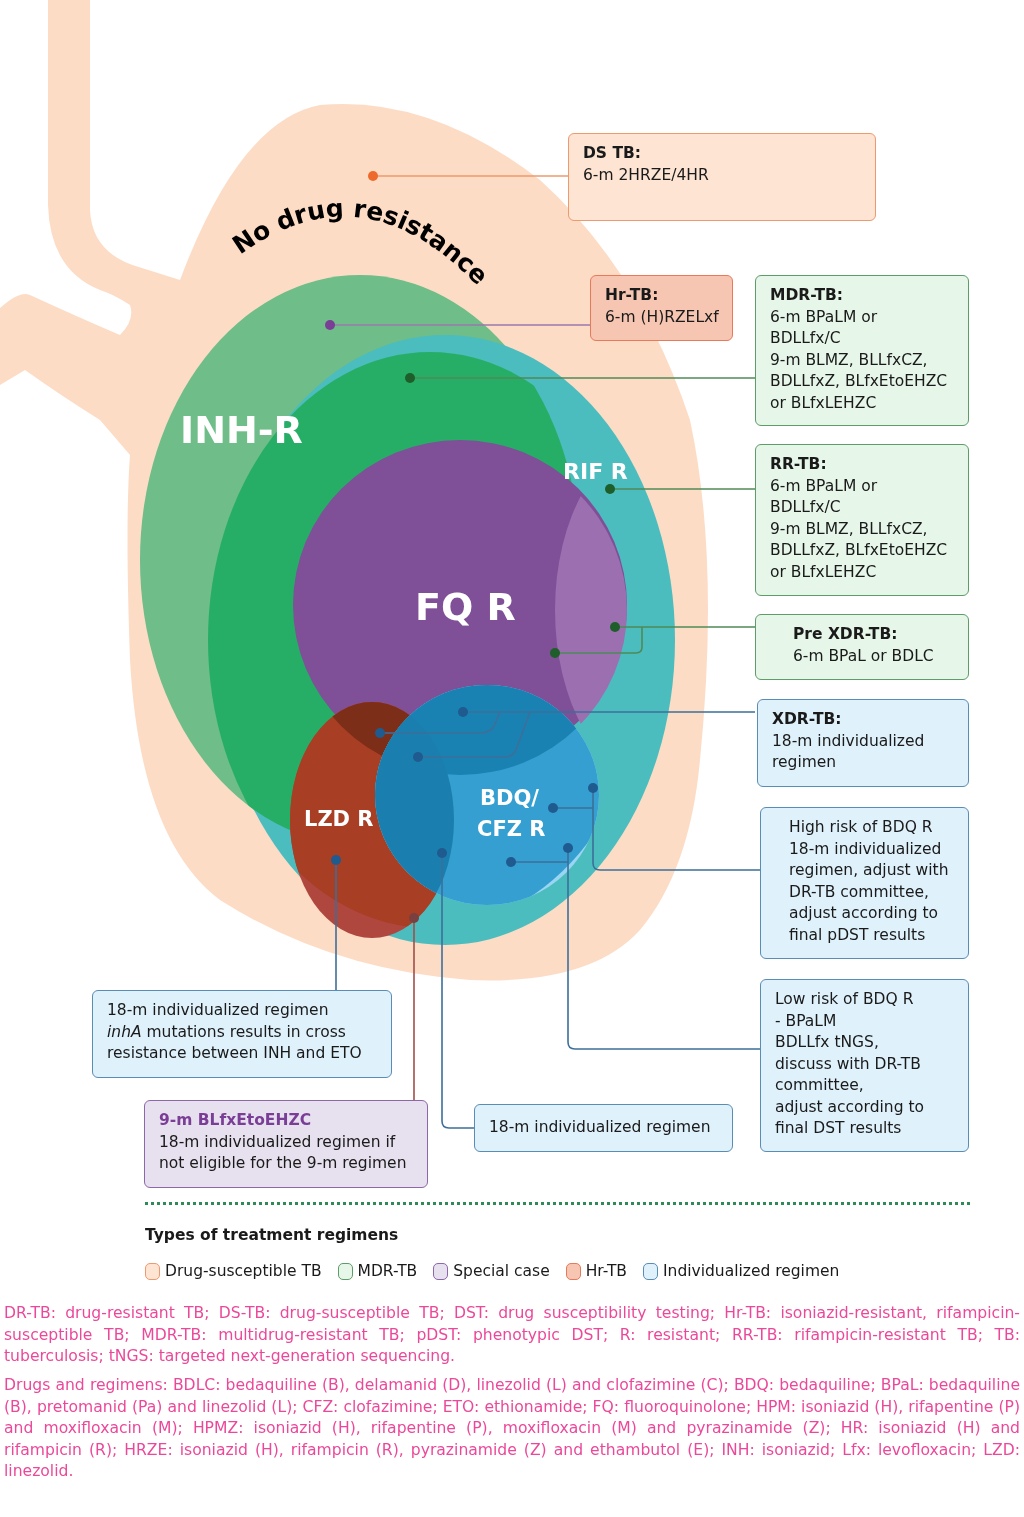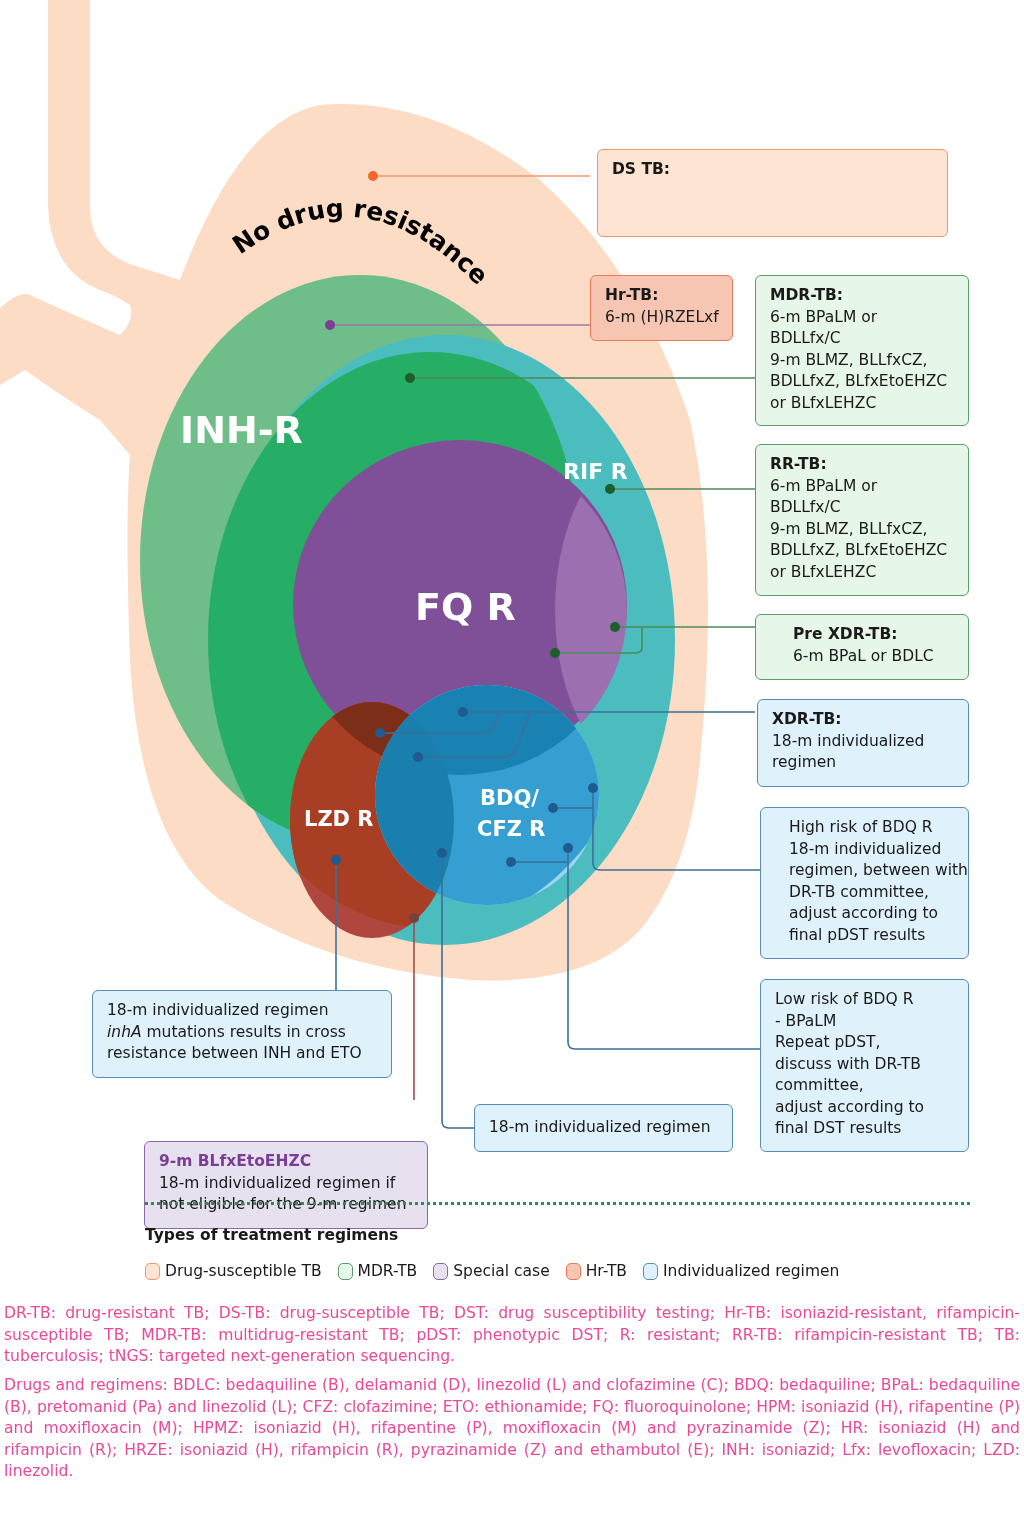--- a/index.html
+++ b/index.html
@@ -7,21 +7,21 @@
          font-family: "DejaVu Sans", sans-serif; color: #1a1a1a; }
   #diagram { position: absolute; left: 0; top: 0; width: 1024px; height: 1200px; }
   .box { position: absolute; box-sizing: border-box; border-radius: 6px; border: 1.5px solid;
          padding: 9px 14px; font-size: 15.5px; line-height: 21.5px; font-family: "DejaVu Sans", sans-serif; }
   .box .ttl { font-weight: bold; display: block; }
   .box .ln { display: block; white-space: nowrap; }
   .ds { background: #fde4d3; border-color: #ee9a6e; }
   .hr { background: #f6c6b2; border-color: #e8795a; }
   .mdr { background: #e6f6e9; border-color: #5e9c68; }
   .ind { background: #dff1fb; border-color: #5a8db5; }
-  .sp { background: #e7e0ef; border-color: #8e67a8; margin-top: 41px; }
+  .sp { background: #e7e0ef; border-color: #8e67a8; }
   .sp .ttl { color: #7a3e96; }
   .divider { position: absolute; left: 145px; top: 1202px; width: 825px; height: 0;
              border-top: 3px dotted #2e8b57; }
   .legend-title { position: absolute; left: 145px; top: 1226px; font-weight: bold; font-size: 15.5px;
                   font-family: "DejaVu Sans", sans-serif; }
   .legend { position: absolute; left: 145px; top: 1262px; display: flex; gap: 16px; font-size: 15.5px;
             align-items: center; }
   .legend-item { display: flex; align-items: center; gap: 5px; white-space: nowrap; }
   .swatch { width: 15px; height: 17px; border-radius: 5px; border: 1.5px solid; box-sizing: border-box; }
   .footnote { position: absolute; left: 4px; width: 1016px; font-size: 15.6px; line-height: 21.5px;
@@ -124,22 +124,23 @@
     <circle cx="593" cy="788" r="5" fill="#1f5b8f"></circle>
     <circle cx="553" cy="808" r="5" fill="#1f5b8f"></circle>
     <circle cx="568" cy="848" r="5" fill="#1f5b8f"></circle>
     <circle cx="511" cy="862" r="5" fill="#1f5b8f"></circle>
     <circle cx="336" cy="860" r="5" fill="#1f5b8f"></circle>
     <circle cx="442" cy="853" r="5" fill="#1f5b8f"></circle>
     <circle cx="414" cy="918" r="5" fill="#7a3f3f"></circle>
   </g>
 </svg>
 
-<div class="box ds" style="left:597px;top:133px;width:351px;height:88px;margin-top:16px;">
+<div class="box ds" style="left:568px;top:133px;width:308px;height:88px;">
   <span class="ttl">DS TB:</span>
+  <span class="ln">6-m 2HRZE/4HR</span>
 </div>
 
 <div class="box hr" style="left:590px;top:275px;width:143px;height:66px;">
   <span class="ttl">Hr-TB:</span>
   <span class="ln">6-m (H)RZELxf</span>
 </div>
 
 <div class="box mdr" style="left:755px;top:275px;width:214px;height:151px;">
   <span class="ttl">MDR-TB:</span>
   <span class="ln">6-m BPaLM or</span>
@@ -165,30 +166,30 @@
 
 <div class="box ind" style="left:757px;top:699px;width:212px;height:88px;">
   <span class="ttl">XDR-TB:</span>
   <span class="ln">18-m individualized</span>
   <span class="ln">regimen</span>
 </div>
 
 <div class="box ind" style="left:760px;top:807px;width:209px;height:152px;padding-left:28px;">
   <span class="ln">High risk of BDQ R</span>
   <span class="ln">18-m individualized</span>
-  <span class="ln">regimen, between with</span>
+  <span class="ln">regimen, adjust with</span>
   <span class="ln">DR-TB committee,</span>
   <span class="ln">adjust according to</span>
   <span class="ln">final pDST results</span>
 </div>
 
 <div class="box ind" style="left:760px;top:979px;width:209px;height:173px;">
   <span class="ln">Low risk of BDQ R</span>
   <span class="ln">- BPaLM</span>
-  <span class="ln">Repeat pDST,</span>
+  <span class="ln">BDLLfx tNGS,</span>
   <span class="ln">discuss with DR-TB</span>
   <span class="ln">committee,</span>
   <span class="ln">adjust according to</span>
   <span class="ln">final DST results</span>
 </div>
 
 <div class="box ind" style="left:92px;top:990px;width:300px;height:88px;">
   <span class="ln">18-m individualized regimen</span>
   <span class="ln"><i>inhA</i><span> mutations results in cross</span></span>
   <span class="ln">resistance between INH and ETO</span>

